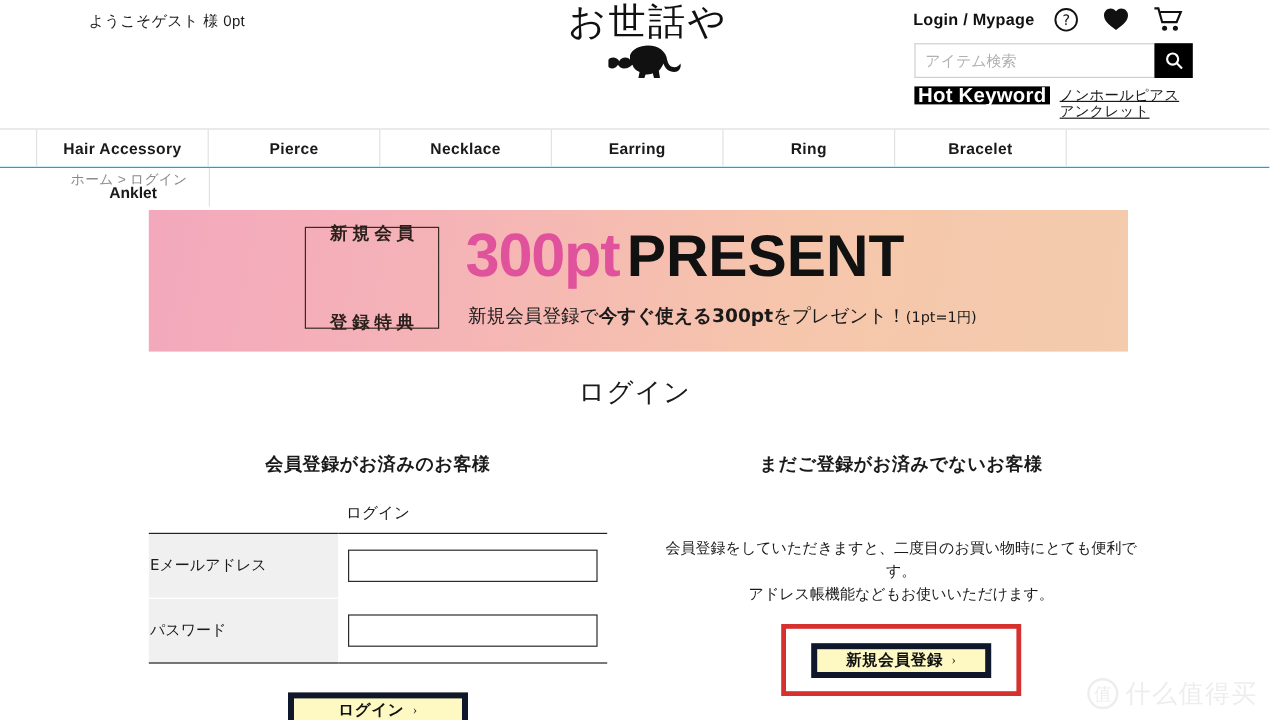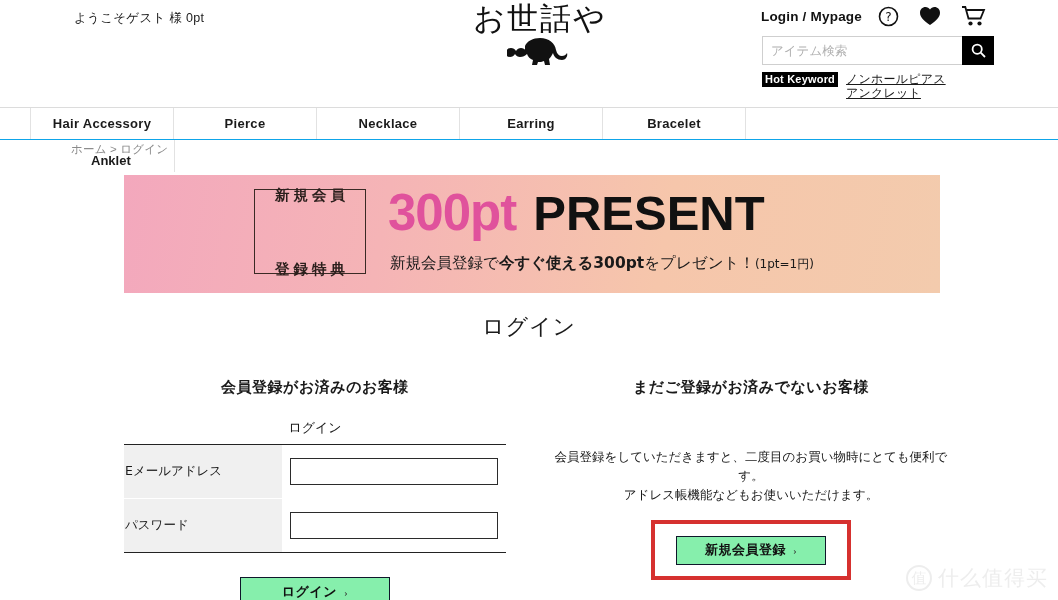--- a/index.html
+++ b/index.html
@@ -60,21 +60,21 @@
     width: 32px; height: 29px; background: #000; border: none;
     display: flex; align-items: center; justify-content: center;
     cursor: pointer; padding: 0;
   }
 
   .hotkey-wrap {
     position: absolute; left: 762px; top: 72px;
     display: flex; align-items: flex-start; white-space: nowrap;
   }
   .hotkey-badge {
-    background: #000; color: #fff; font-size: 11px; font-weight: bold;
+    background: #000; color: #fff; font-size: 17px; font-weight: bold;
     padding: 1px 3px; line-height: 13px; letter-spacing: .2px;
   }
   .hotkey-links {
     margin-left: 8px; display: block; line-height: 14px;
   }
   .hotkey-links a {
     display: block; color: #1a1a1a; font-size: 12px;
     text-decoration: underline; letter-spacing: .2px;
   }
 
@@ -88,21 +88,21 @@
   .nav-item {
     width: 143px; height: 31px;
     display: flex; align-items: center; justify-content: center;
     font-size: 13px; font-weight: bold; color: #1a1a1a;
     border-right: 1px solid #e2e2e2; cursor: pointer;
     letter-spacing: .3px;
   }
   .nav-tail { flex: 1; }
 
   .breadcrumb {
-    position: absolute; left: 71px; top: 142px;
+    position: absolute; left: 59px; top: 142px;
     font-size: 11.5px; color: #8a8a8a; white-space: nowrap;
     letter-spacing: .2px;
   }
   .anklet-label {
     position: absolute; left: 79px; top: 153px;
     font-size: 13px; font-weight: bold; color: #1a1a1a; margin-left: 12px;
   }
   .anklet-divider {
     position: absolute; left: 174px; top: 140px;
     width: 1px; height: 32px; background: #e2e2e2;
@@ -130,21 +130,21 @@
   .banner-head {
     position: absolute; left: 264px; top: 12px;
     white-space: nowrap; line-height: 1;
   }
   .banner-pt {
     font-size: 51px; font-weight: bold; color: #e0529c;
     letter-spacing: -1px; font-family: "Liberation Sans", sans-serif;
   }
   .banner-present {
     font-size: 49px; font-weight: bold; color: #111;
-    letter-spacing: 0px; margin-left: 17px;
+    letter-spacing: 0px; margin-left: 6px;
     font-family: "Liberation Sans", sans-serif;
   }
   .banner-sub {
     position: absolute; left: 266px; top: 78px;
     font-size: 15.5px; color: #1a1a1a; white-space: nowrap;
     font-family: "DejaVu Sans", sans-serif;
     text-align: center;
   }
   .banner-sub b { font-weight: bold; }
   .banner-sub .small { font-size: 12px; }
@@ -187,21 +187,21 @@
   .login-table tr:last-child td.lbl { border-bottom: none; }
   .login-table td.fld { background: #fff; padding-left: 8px; }
   .text-input {
     width: 208px; height: 27px; border: 1px solid #2b2b2b;
     background: #fff; outline: none; font-size: 13px; padding: 0 6px;
     font-family: "Liberation Sans", sans-serif;
   }
 
   .btn {
     display: inline-flex; align-items: center; justify-content: center;
-    border: 1px solid #0f172a; background: #86efac; cursor: pointer;
+    border: 5px solid #0f172a; background: #fef9c3; cursor: pointer;
     font-weight: bold; color: #111;
     font-family: Liberation Serif, serif;
   }
   .login-btn-wrap { margin-top: 24px; text-align: center; }
   .login-btn { width: 150px; height: 29px; font-size: 13px; letter-spacing: .5px; }
   .btn .chev { font-weight: normal; font-size: 11px; margin-left: 7px; color:#333; }
 
   
   .reg-desc {
     margin-top: 50px; text-align: center;
@@ -289,20 +289,21 @@
       <a>アンクレット</a>
     </span>
   </div>
 
   <div class="navbar">
     <div class="nav-spacer"></div>
     <div class="nav-item">Hair Accessory</div>
     <div class="nav-item">Pierce</div>
     <div class="nav-item">Necklace</div>
     <div class="nav-item">Earring</div>
+    <div class="nav-item">Ring</div>
     <div class="nav-item">Bracelet</div>
     <div class="nav-tail"></div>
   </div>
 
   <div class="anklet-divider"></div>
   <div class="breadcrumb">ホーム &gt; ログイン</div>
   <div class="anklet-label">Anklet</div>
 
   <div class="banner">
     <div class="banner-badge">

